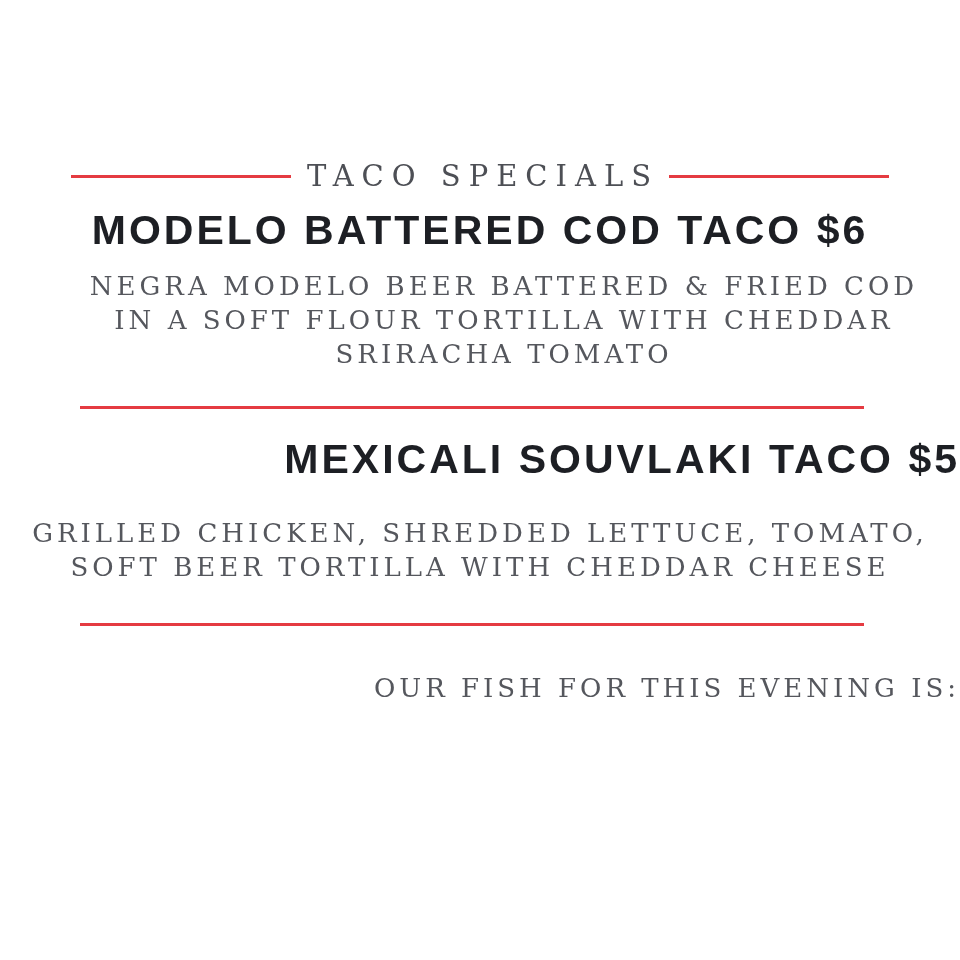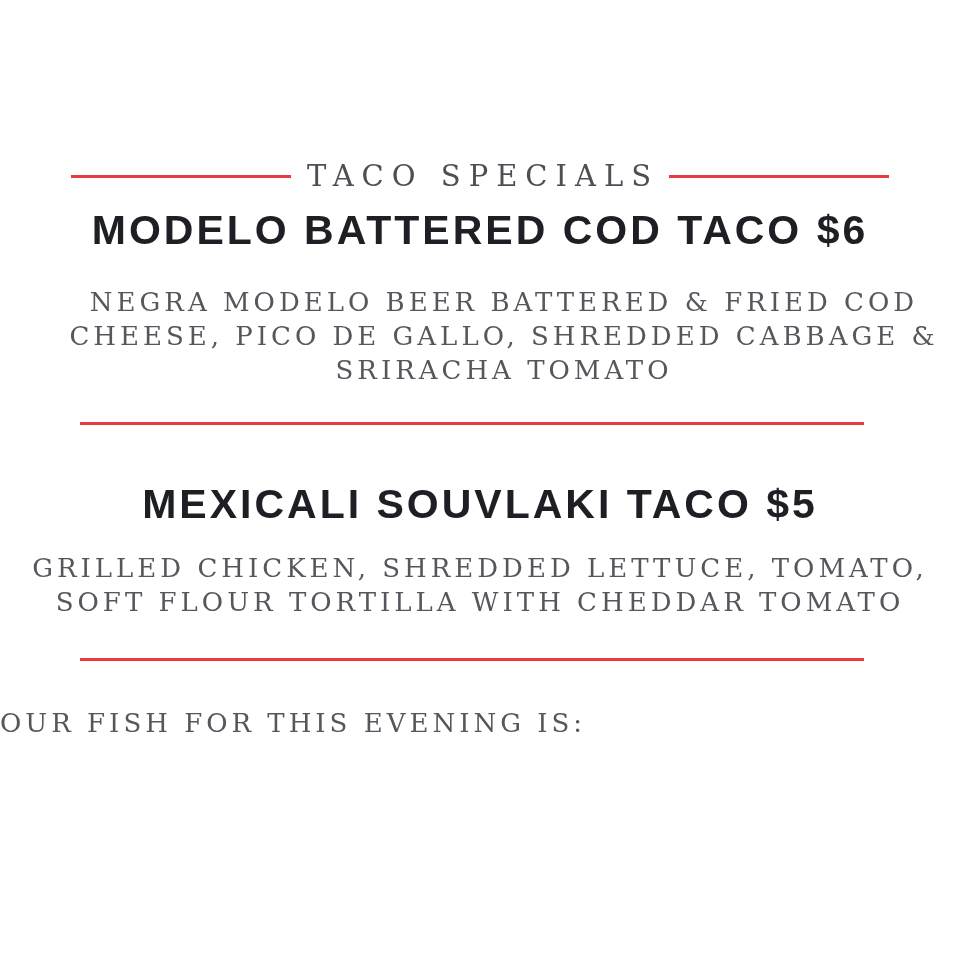--- a/index.html
+++ b/index.html
@@ -30,43 +30,43 @@
   }
 
   
   .item{text-align:center;}
   .item-title{
     font-family:"Liberation Sans", sans-serif;
     font-size:41px;font-weight:700;color:var(--heading);
     letter-spacing:3px;white-space:nowrap;line-height:1;
   }
   .item-1 .item-title{margin-top:18px;}
-  .item-2 .item-title{margin-top:59px;}
+  .item-2 .item-title{margin-top:30px;text-align:right;}
 
   
   .desc{
     font-family:"DejaVu Serif", serif;
     font-size:26px;color:var(--body-text);
     letter-spacing:4px;line-height:34px;
   }
-  .item-1 .desc{margin-top:34px;padding-left:48px;}
-  .item-2 .desc{margin-top:26px;}
+  .item-1 .desc{margin-top:18px;padding-left:48px;}
+  .item-2 .desc{margin-top:36px;}
   .desc-line{display:block;white-space:nowrap;}
 
   
   .divider{
     height:3px;background:var(--accent);
     width:784px;margin-left:80px;
   }
   .divider-1{margin-top:35px;}
   .divider-2{margin-top:39px;}
 
   
   .footer{
-    margin-top:45px;text-align:left;
+    margin-top:45px;text-align:right;
     font-family:"DejaVu Serif", serif;
     font-size:26px;color:var(--body-text);
     letter-spacing:4px;line-height:35px;
   }
   .footer p{white-space:nowrap;}
 </style>
 </head>
 <body>
 
 <div class="menu">
@@ -74,32 +74,32 @@
   <div class="header">
     <span class="rule"></span>
     <h1 class="section-title">TACO SPECIALS</h1>
     <span class="rule"></span>
   </div>
 
   <section class="item item-1">
     <h2 class="item-title">MODELO BATTERED COD TACO $6</h2>
     <p class="desc">
       <span class="desc-line">NEGRA MODELO BEER BATTERED &amp; FRIED COD</span>
-      <span class="desc-line">CHEESE, PICO DE GALLO, SHREDDED CABBAGE &amp;</span>
+      <span class="desc-line">IN A SOFT FLOUR TORTILLA WITH CHEDDAR</span>
       <span class="desc-line">SRIRACHA TOMATO</span>
     </p>
   </section>
 
   <div class="divider divider-1"></div>
 
   <section class="item item-2">
     <h2 class="item-title">MEXICALI SOUVLAKI TACO $5</h2>
     <p class="desc">
       <span class="desc-line">GRILLED CHICKEN, SHREDDED LETTUCE, TOMATO,</span>
-      <span class="desc-line">SOFT FLOUR TORTILLA WITH CHEDDAR TOMATO</span>
+      <span class="desc-line">SOFT BEER TORTILLA WITH CHEDDAR CHEESE</span>
     </p>
   </section>
 
   <div class="divider divider-2"></div>
 
   <footer class="footer">
     <p>OUR FISH FOR THIS EVENING IS:</p>
   </footer>
 
 </div>

